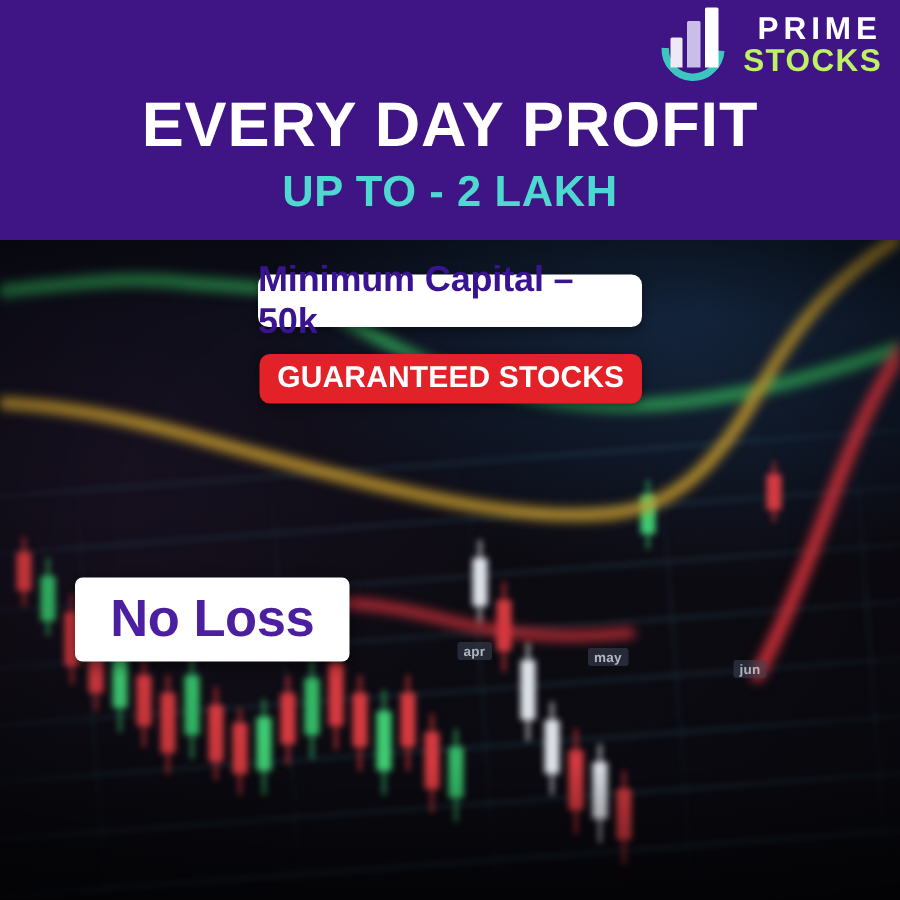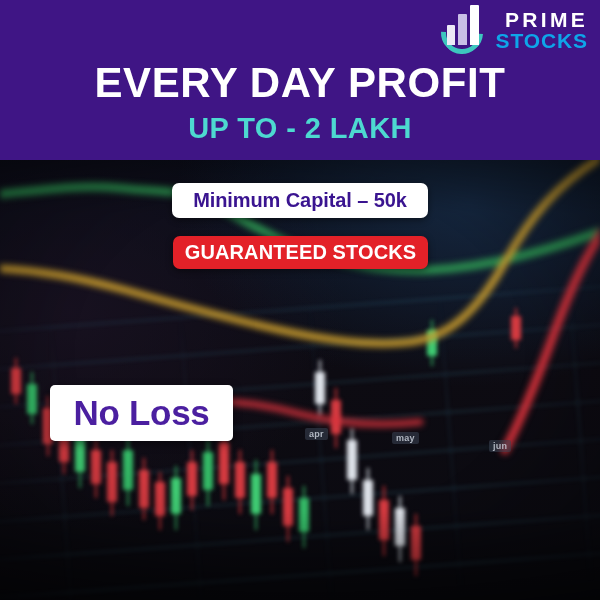--- a/index.html
+++ b/index.html
@@ -94,21 +94,21 @@
   .lbar.b1 { left:9px;  width:8px;  height:20px; background:#EDEAF6; }
   .lbar.b2 { left:20px; width:9px;  height:31px; background:#C9BFE6; }
   .lbar.b3 { left:32px; width:9px;  height:40px; background:#FFFFFF; }
   .logotext { line-height:.98; }
   .logotext .l1 {
     display:block; color:#FFFFFF; font-weight:700; font-size:21px;
     letter-spacing:3.3px;
     text-align:right;
   }
   .logotext .l2 {
-    display:block; color:#0ea5e9; font-weight:700; font-size:21px;
+    display:block; color:#bef264; font-weight:700; font-size:21px;
     letter-spacing:.9px;
   }
 
   .headline {
     position:absolute; left:0; top:62px; width:600px;
     text-align:center;
     color:#FFFFFF;
     font-weight:700;
     font-size:42px;
     letter-spacing:.6px;
@@ -127,21 +127,21 @@
   
   .badge { position:absolute; z-index:6; display:flex; align-items:center; justify-content:center; }
 
   .badge-capital {
     left:172px; top:183px; width:256px; height:35px;
     background:#FFFFFF;
     border-radius:7px;
     box-shadow:0 2px 7px rgba(0,0,0,.45);
   }
   .badge-capital span {
-    color:#3A1490; font-weight:700; font-size:20px; letter-spacing:-.1px;
+    color:#3A1490; font-weight:700; font-size:24px; letter-spacing:-.1px;
   }
 
   .badge-guaranteed {
     left:173px; top:236px; width:255px; height:33px;
     background:#E32128;
     border-radius:7px;
     box-shadow:0 2px 7px rgba(0,0,0,.45);
   }
   .badge-guaranteed span {
     color:#FFFFFF; font-weight:700; font-size:20px; letter-spacing:.1px;

